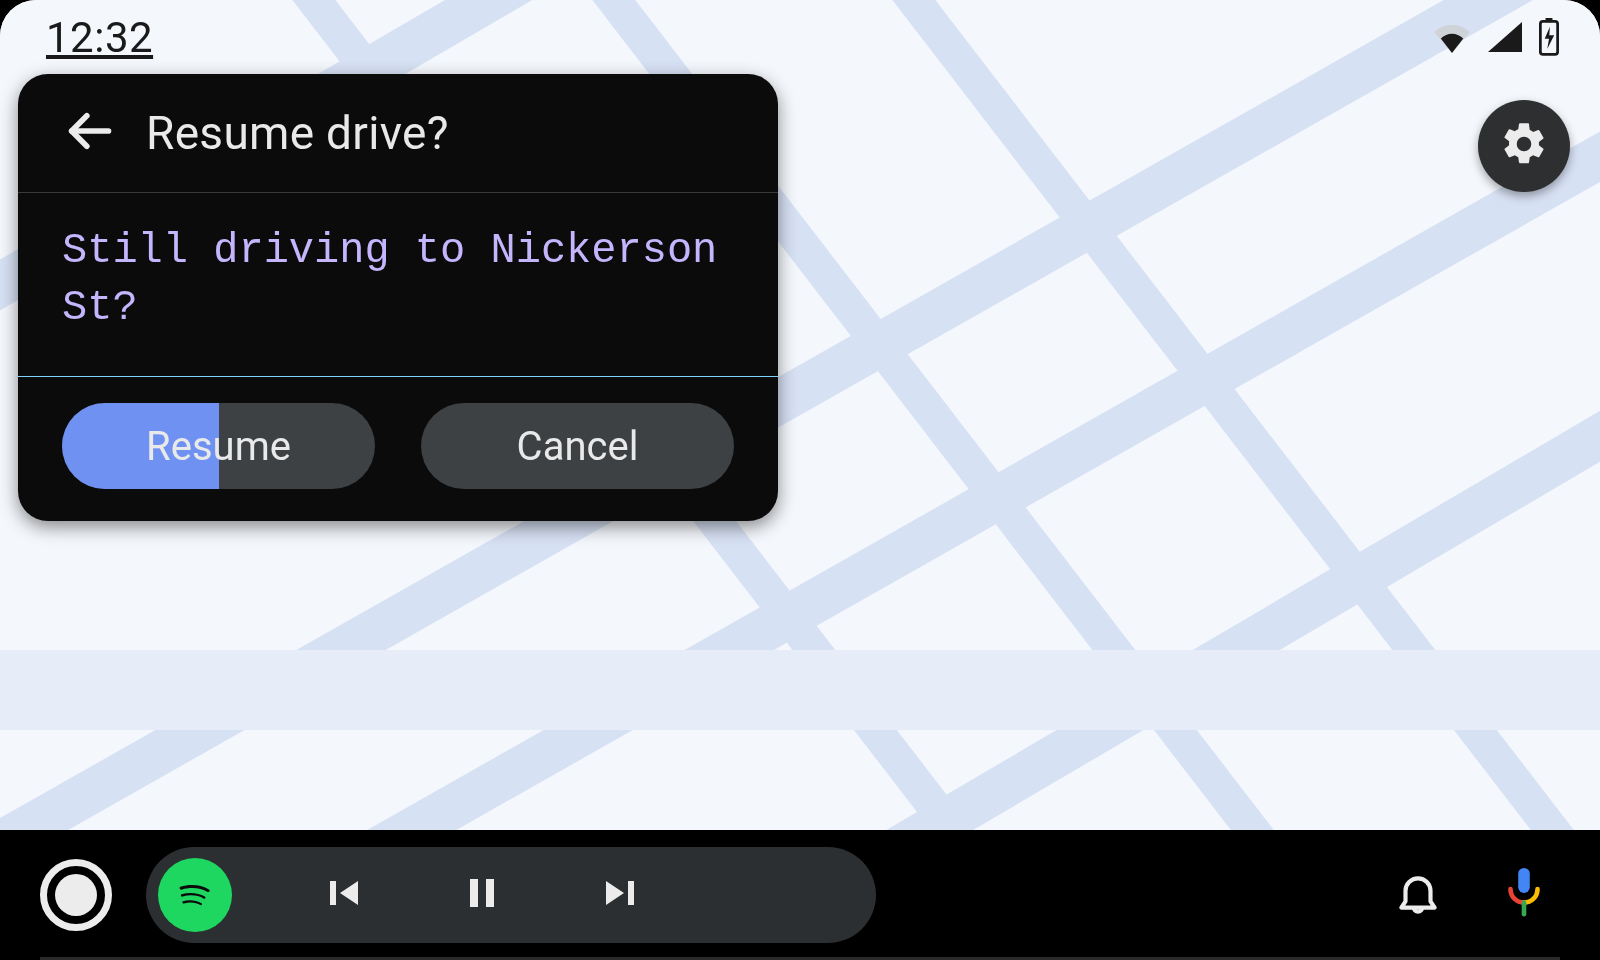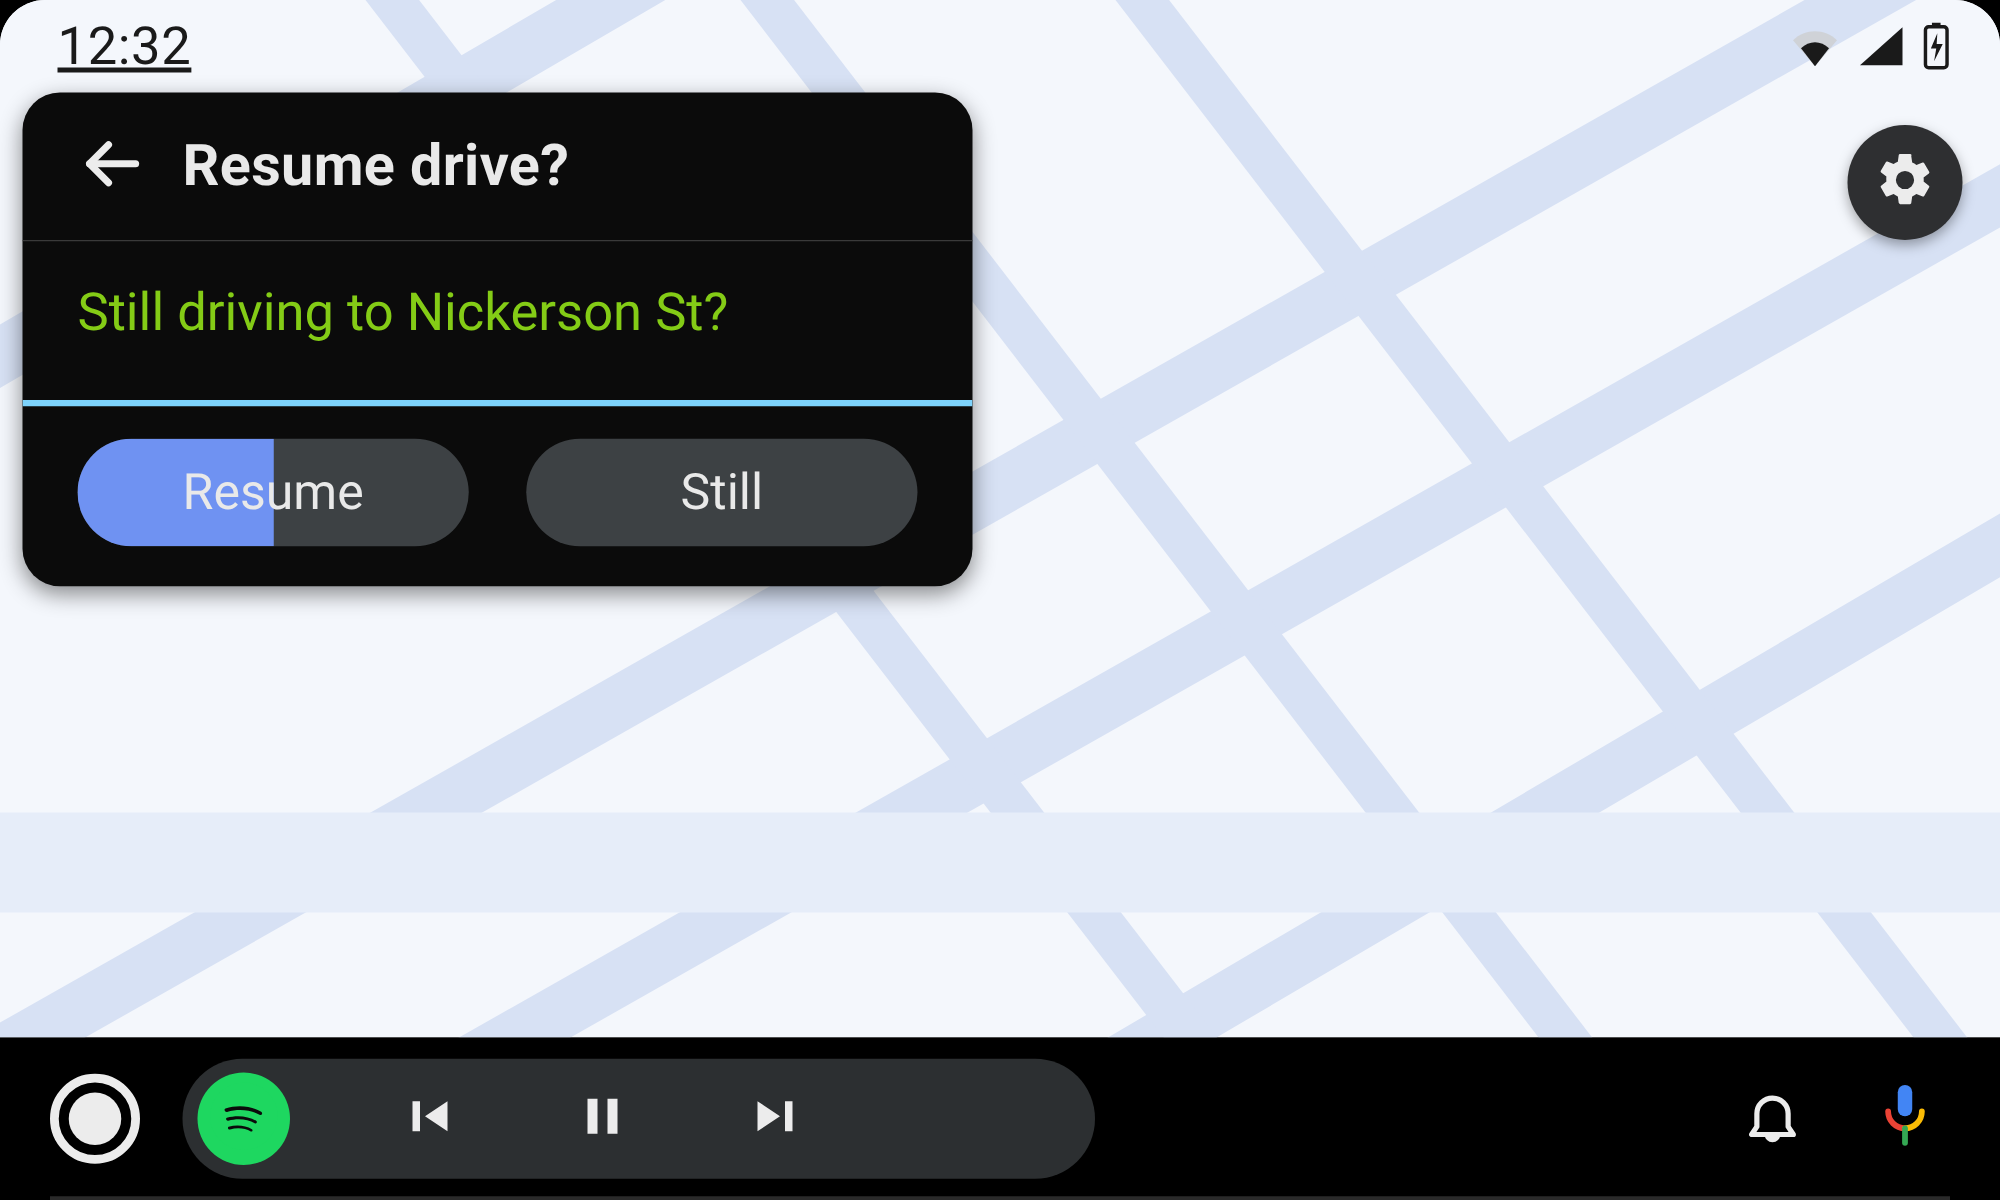--- a/index.html
+++ b/index.html
@@ -70,29 +70,30 @@
     color: #e9e9e9;
     z-index: 25;
     box-shadow: 0 6px 18px rgba(0,0,0,0.45);
     overflow:hidden;
   }
   .card-header {
     display:flex; align-items:center; gap:28px;
     padding: 30px 32px 30px 42px;
     border-bottom: 1px solid #3a3a3a;
   }
-  .card-title { font-size: 46px; font-weight: 700; letter-spacing:0.3px; }
+  .card-title { font-size: 46px; font-weight: 400; letter-spacing:0.3px; }
   .back-arrow { width:58px; height:58px; display:flex; align-items:center; justify-content:center; }
 
   .card-body {
     padding: 30px 44px 40px 44px;
     font-size: 42px;
     line-height: 1.35;
-    color: #84cc16;
-    border-bottom: 5px solid #7dd3fc;
+    color: #c4b5fd;
+    border-bottom: 1px solid #7dd3fc;
+    font-family: Liberation Mono, monospace;
   }
 
   .card-actions {
     display:flex; gap:46px;
     padding: 26px 44px 32px 44px;
   }
   .pill-btn {
     flex:1;
     height: 86px;
     border-radius: 44px;
@@ -225,21 +226,21 @@
       </span>
       <span class="card-title">Resume drive?</span>
     </div>
     <div class="card-body">Still driving to Nickerson St?</div>
     <div class="card-actions">
       <div class="pill-btn">
         <span class="progress-fill" style="width:50%"></span>
         <span class="label">Resume</span>
       </div>
       <div class="pill-btn">
-        <span class="label">Still</span>
+        <span class="label">Cancel</span>
       </div>
     </div>
   </div>
 
   <div class="nav-bar">
     <span class="nav-home">
       <span></span>
     </span>
 
     <div class="media-cluster">

